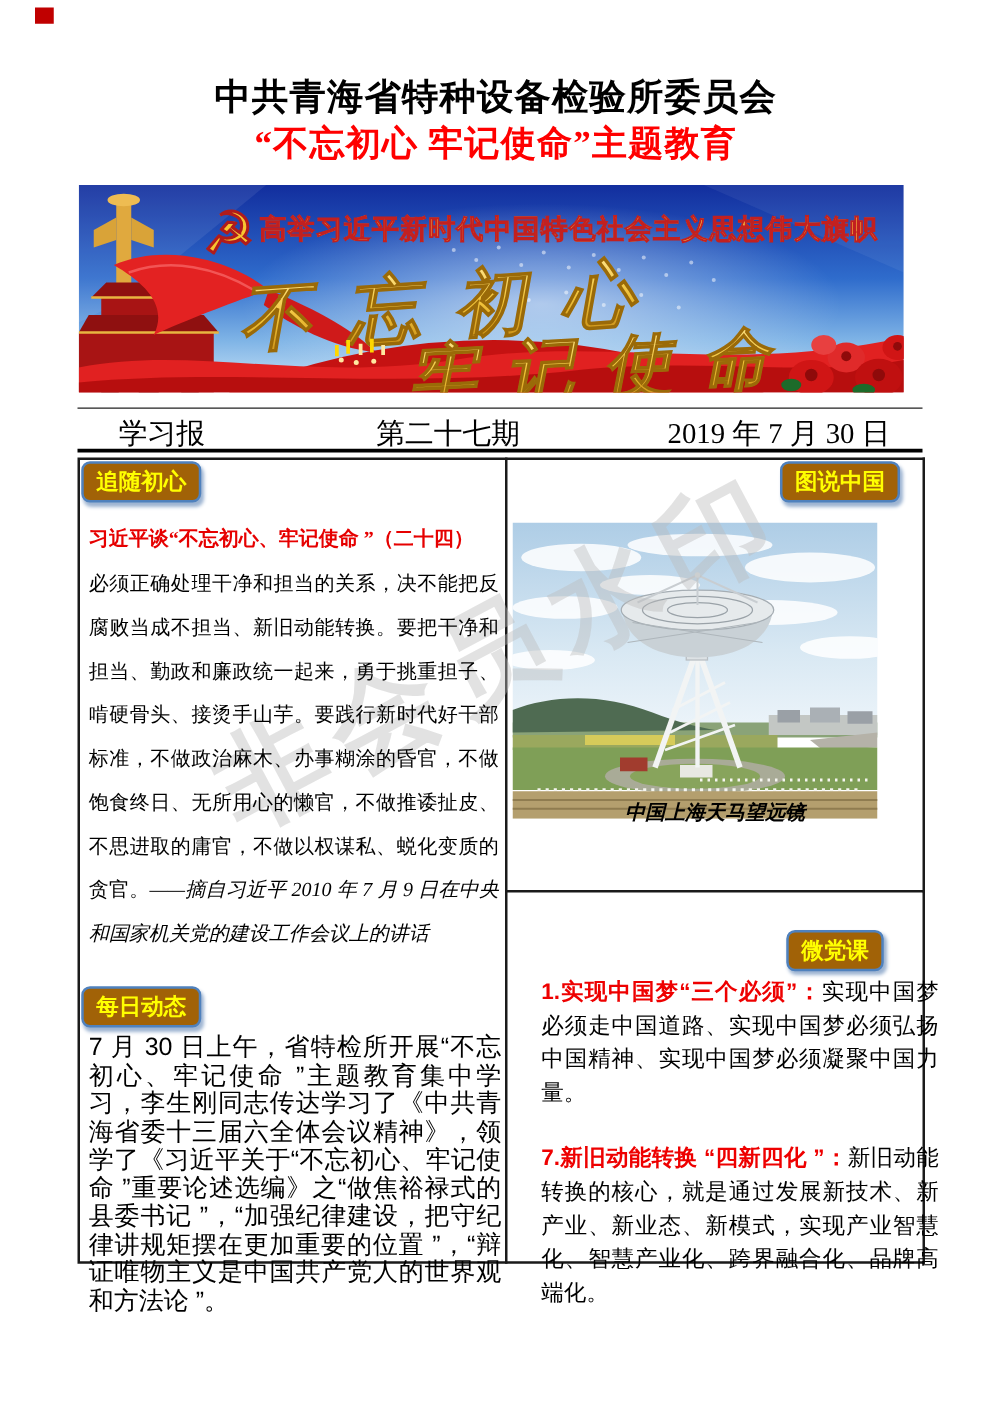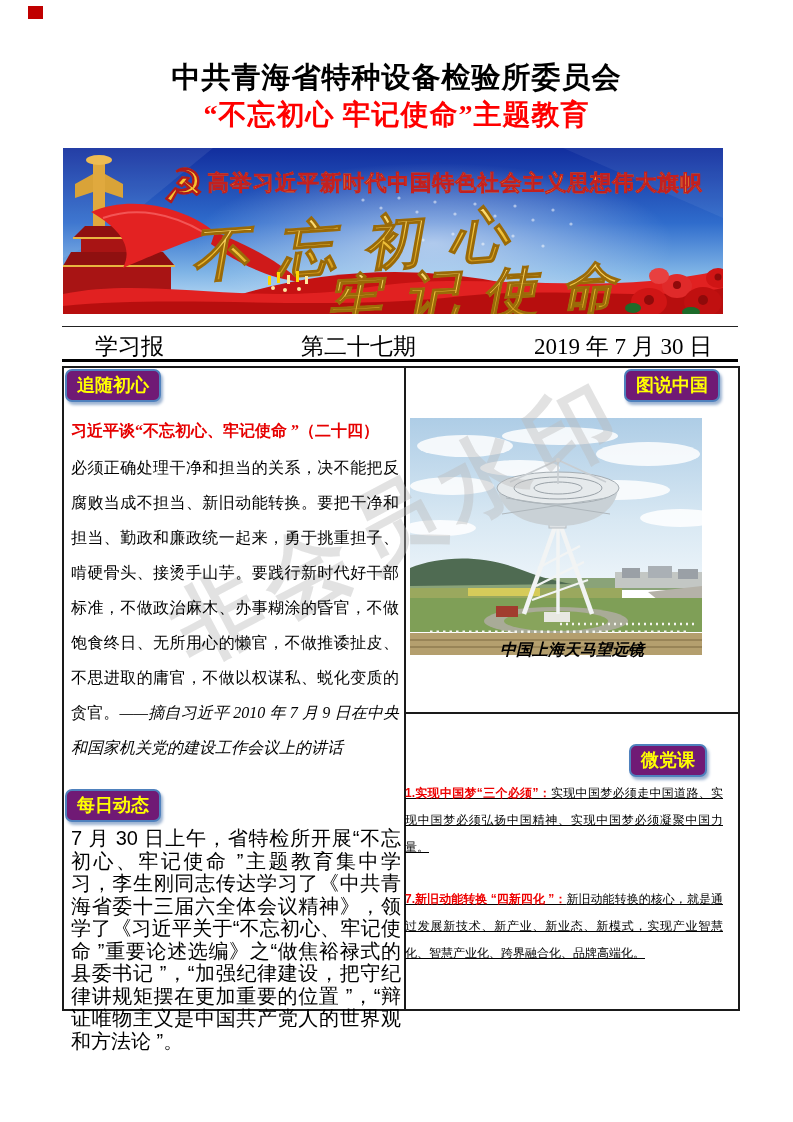--- a/index.html
+++ b/index.html
@@ -13,38 +13,38 @@
              font-weight:bold;font-size:28px;color:#ff0000;letter-spacing:1px;}
   .banner{left:63px;top:148px;width:660px;height:166px;display:block;}
   .rule-thin{left:62px;top:326px;width:676px;height:1px;background:#222;}
   .rule-thick{left:62px;top:359px;width:676px;height:3px;background:#000;}
   .masthead{top:331px;font-family:"Liberation Serif",serif;font-size:23px;color:#000;z-index:3;}
   .mh-name{left:95px;} .mh-issue{left:301px;} .mh-date{left:534px;}
   .box{border:2px solid #1a1a1a;background:transparent;z-index:0;box-sizing:border-box;}
   .box-left{left:62px;top:366px;width:344px;height:645px;}
   .box-photo{left:404px;top:366px;width:336px;height:348px;border-left:none;border-bottom:none;}
   .box-micro{left:404px;top:712px;width:336px;height:299px;border-left:none;}
-  .tag{background:#701a75;border:2px solid #4f81bd;border-radius:7px;color:#ffff00;
+  .tag{background:#a16207;border:2px solid #4f81bd;border-radius:7px;color:#ffff00;
        font-weight:bold;font-size:18px;line-height:29px;padding:0 10px;z-index:6;
        box-shadow:2px 3px 3px #9db4d2;white-space:nowrap;}
   .tag-follow{left:65px;top:369px;}
   .tag-photo{left:624px;top:369px;}
   .tag-daily{left:65px;top:789px;}
   .tag-micro{left:629px;top:744px;}
   .txt{z-index:3;color:#000;}
   .follow-headline{left:71px;top:421px;width:328px;font-family:"Liberation Serif",serif;
        font-weight:bold;font-size:16px;color:#e60000;white-space:nowrap;}
   .follow-body{left:71px;top:450px;width:328px;font-family:"Liberation Serif",serif;
        font-size:16px;line-height:35px;text-align:justify;}
   .cite{font-style:italic;}
   .daily-body{left:71px;top:827px;width:330px;font-size:20px;line-height:22.5px;text-align:justify;}
   .photo-svg{left:410px;top:418px;width:292px;height:237px;display:block;z-index:1;}
   .photo-caption{left:404px;top:640px;width:336px;text-align:center;font-family:"Liberation Serif",serif;
        font-weight:bold;font-style:italic;font-size:16px;}
-  .micro-body{left:405px;top:780px;width:318px;font-size:12px;line-height:27px;text-align:justify;text-decoration:underline;}
+  .micro-body{left:433px;top:780px;width:318px;font-size:18px;line-height:27px;text-align:justify;}
   .micro-body p{margin:0;}
   .micro-body p + p{margin-top:25px;}
   .lead{color:#ee0000;font-weight:bold;}
   .watermark{left:128px;top:462px;width:544px;text-align:center;transform:rotate(-28deg);
        font-size:88px;font-weight:bold;letter-spacing:12px;color:#bcbcbc;opacity:.42;
        z-index:2;white-space:nowrap;pointer-events:none;}
 </style>
 </head>
 <body>
 

